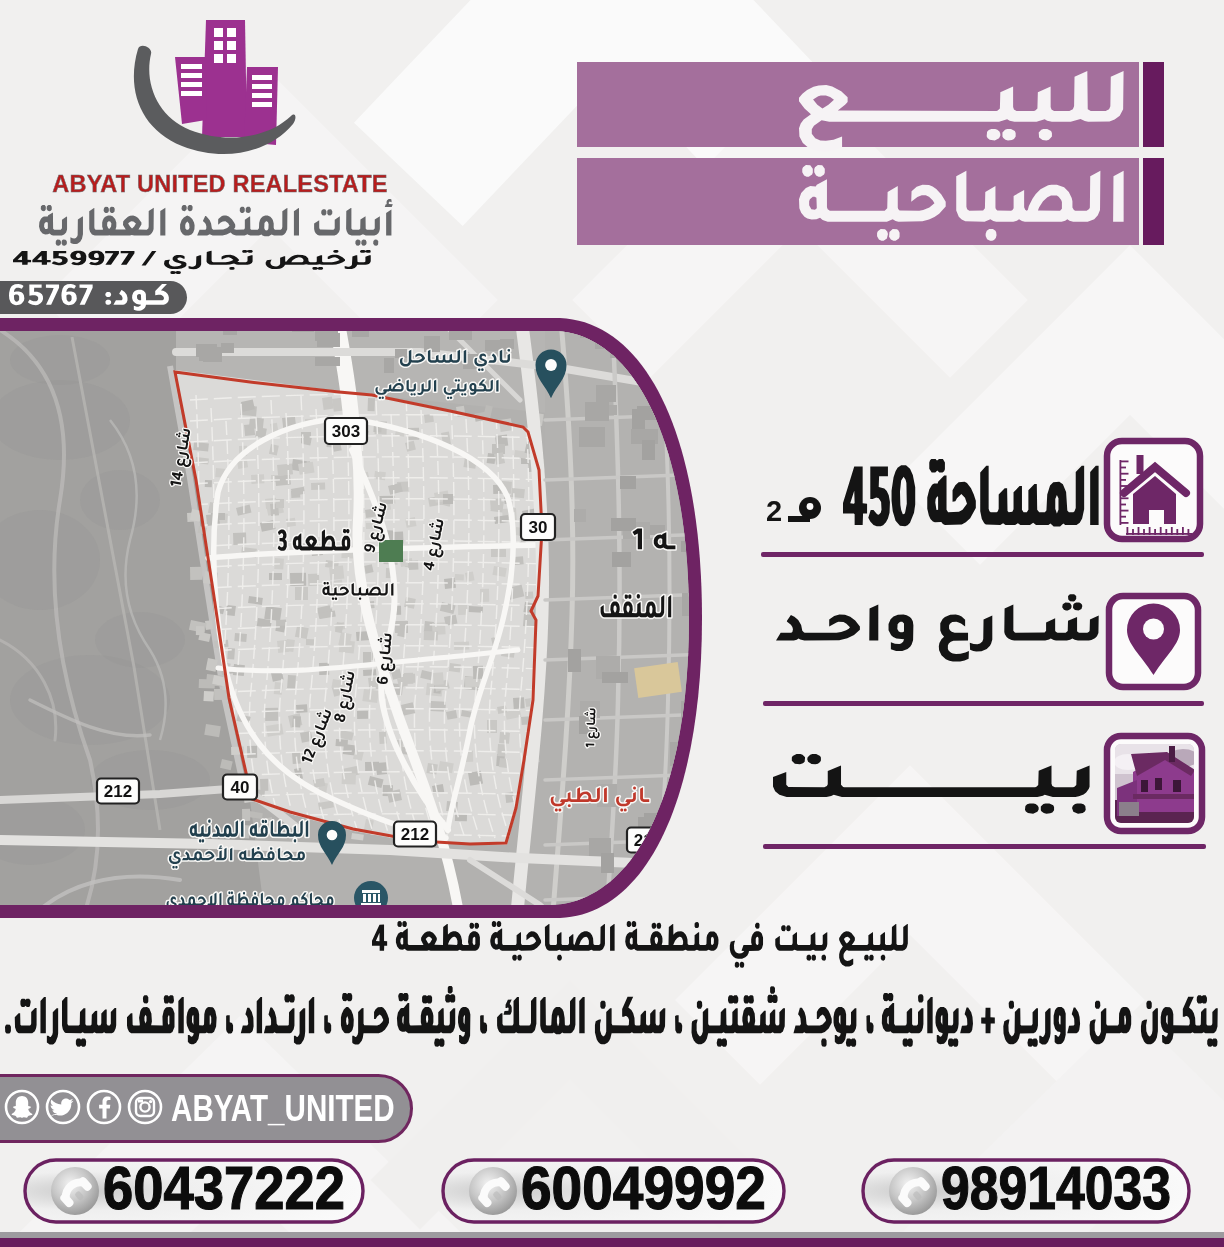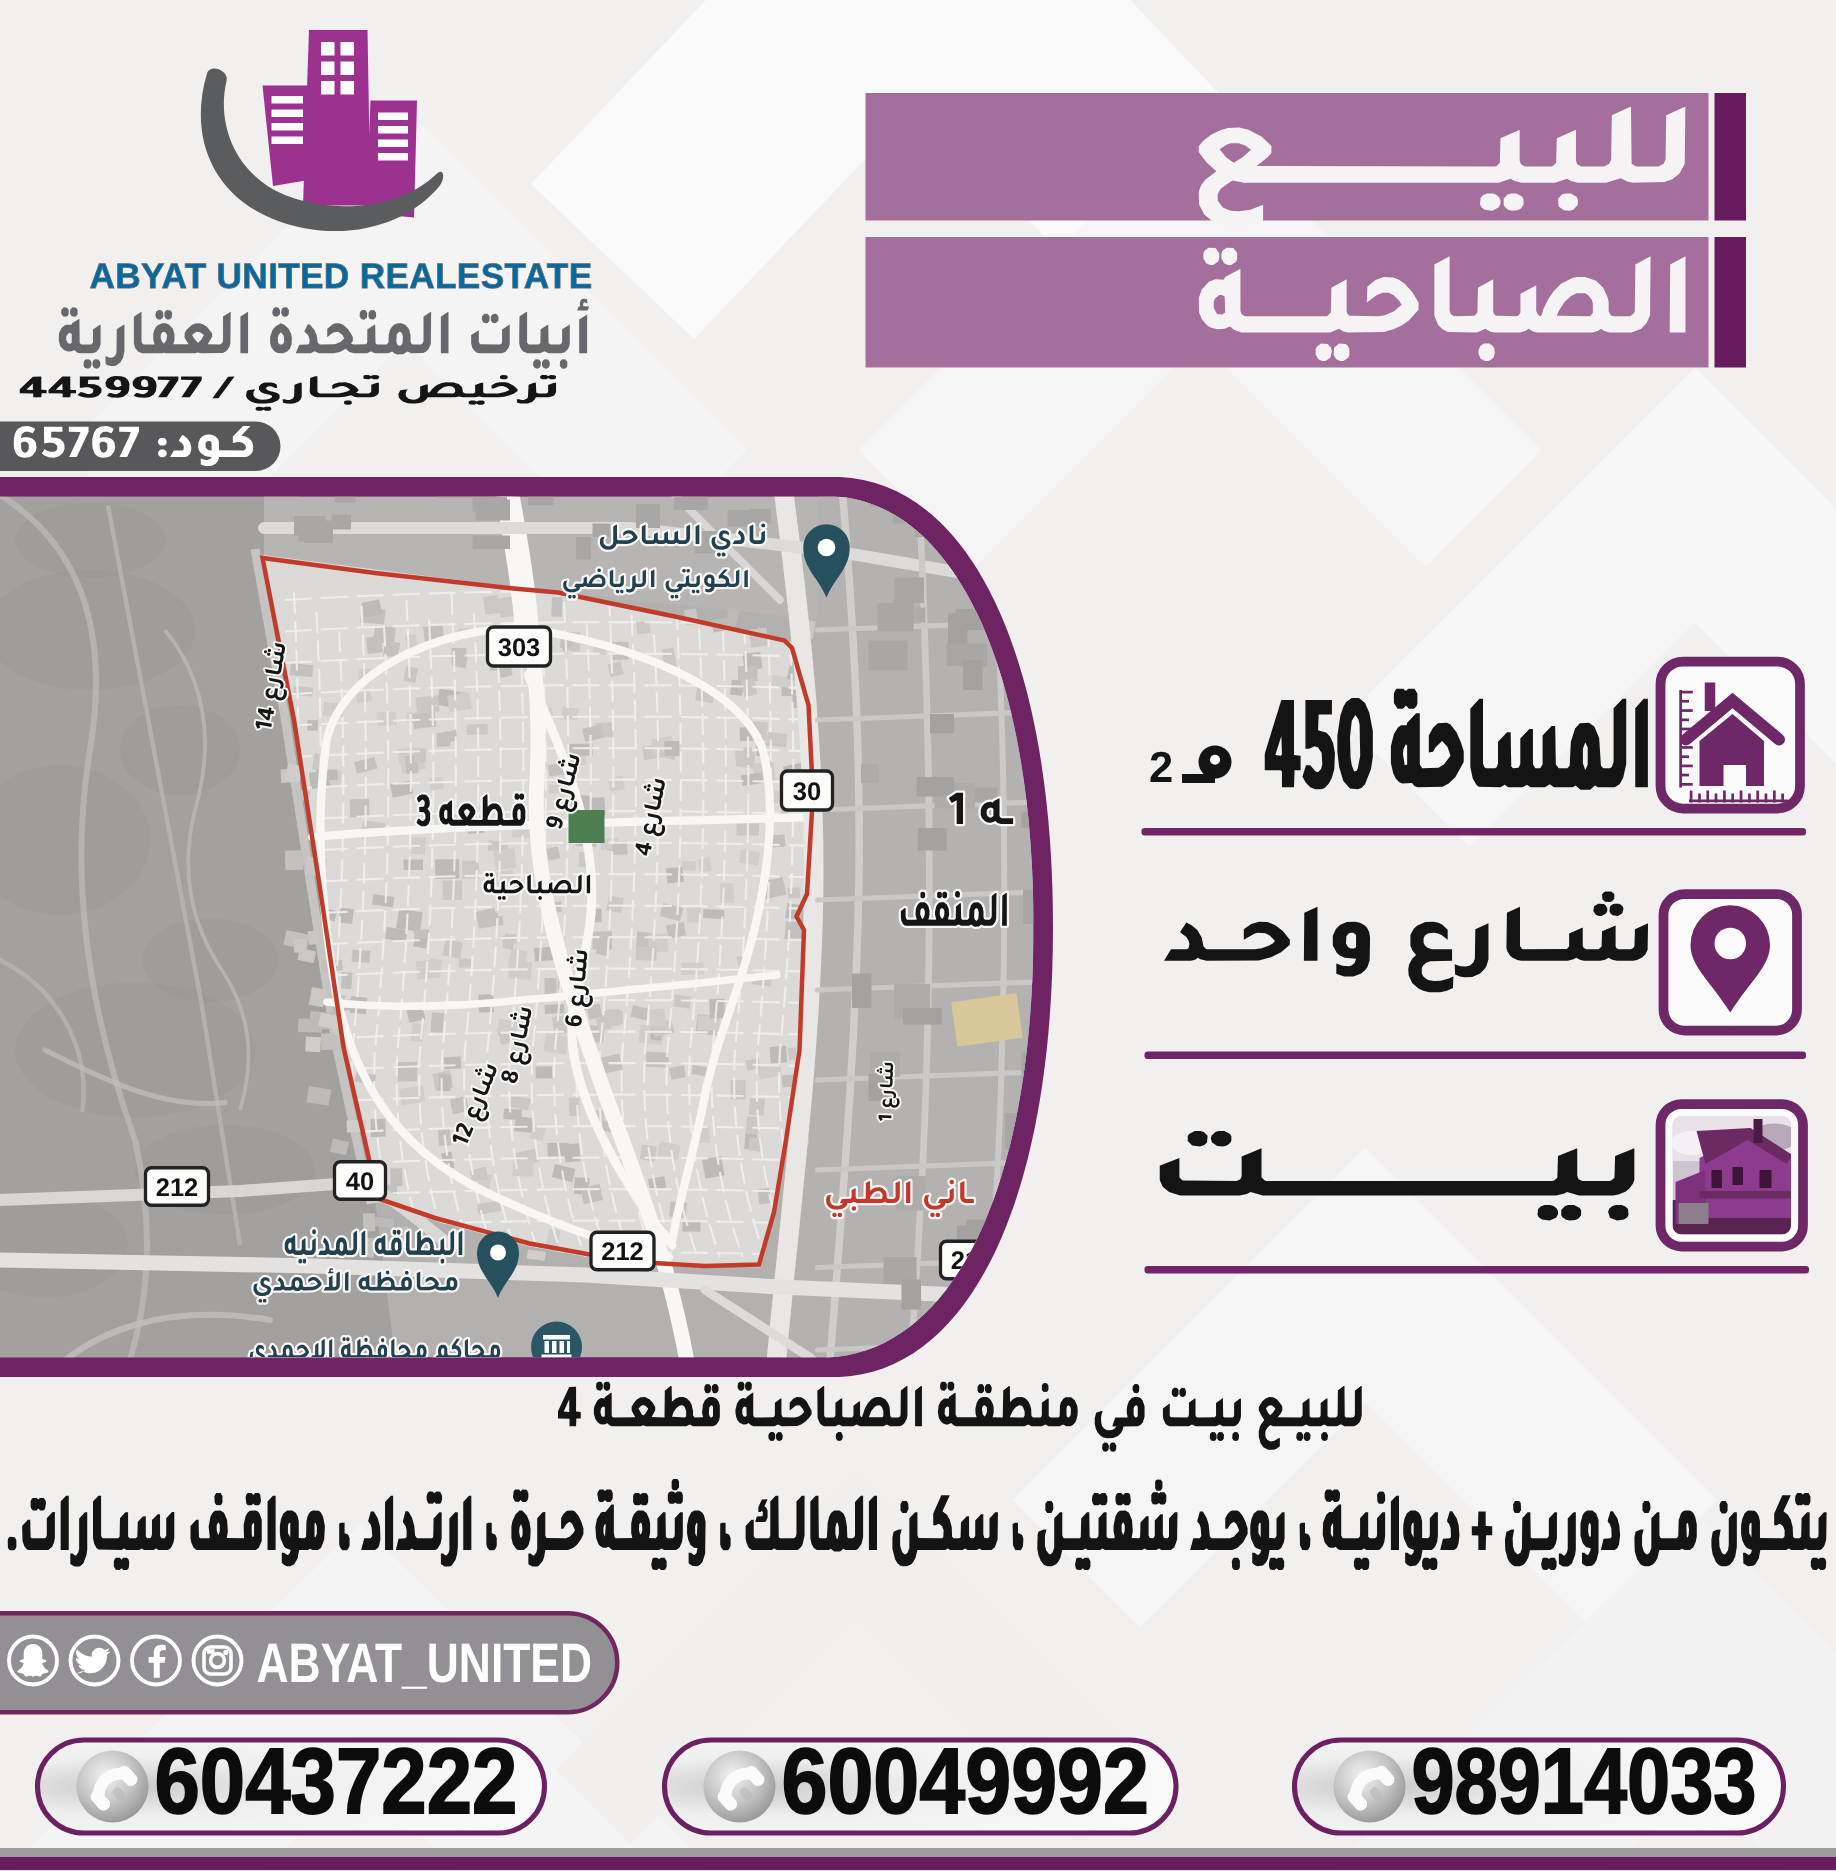--- a/index.html
+++ b/index.html
@@ -34,21 +34,21 @@
         <rect x="51" y="59" width="21" height="5"></rect>
 <rect x="51" y="68" width="21" height="5"></rect>
         <rect x="51" y="77" width="21" height="5"></rect>
 <rect x="122" y="61" width="20" height="5"></rect>
         <rect x="122" y="70" width="20" height="5"></rect>
 <rect x="122" y="79" width="20" height="5"></rect>
         <rect x="122" y="88" width="20" height="5"></rect>
 </g>
 <path d="M8 35 C-4 75 10 115 52 132 C95 149 140 138 163 110 C167 105 166 97 161 102 C138 124 96 130 60 116 C28 103 14 70 21 40 C23 33 10 28 8 35 Z" fill="#5b5c5e"></path>
 </svg>
-    <div class="abs" style="left:45px;top:171px;width:350px;text-align:right;font-weight:bold;font-size:23.5px;letter-spacing:0.2px;color:#0369a1;-webkit-text-stroke:0.5px #696a6d;white-space:nowrap">ABYAT UNITED REALESTATE</div>
+    <div class="abs" style="left:45px;top:171px;width:350px;text-align:center;font-weight:bold;font-size:23.5px;letter-spacing:0.2px;color:#b91c1c;-webkit-text-stroke:0.5px #696a6d;white-space:nowrap">ABYAT UNITED REALESTATE</div>
     <svg style="position:absolute;left:39px;top:199px;width:354px;height:47px;" viewBox="0 0 1804 239" preserveAspectRatio="none">
       <path d="M1712 206L1704 213L1703 228L1710 237L1719 238L1725 235L1728 231L1729 215L1723 207ZM1652 206L1644 212L1642 226L1648 236L1658 238L1666 233L1669 226L1669 217L1665 209L1662 207ZM1621 206L1613 214L1612 226L1618 236L1628 238L1637 232L1639 217L1637 212L1632 207ZM124 206L119 209L116 214L115 226L121 236L131 238L139 233L142 226L142 217L140 212L135 207ZM94 206L90 208L86 214L85 226L87 232L91 236L101 238L109 233L112 225L112 218L110 212L105 207ZM224 89L221 89L198 104L197 183L195 190L188 198L180 201L171 200L160 195L160 222L167 226L177 229L189 229L196 227L210 217L219 202L224 179ZM1533 88L1507 105L1507 148L1505 153L1500 156L1433 155L1430 152L1428 145L1428 108L1402 124L1402 152L1405 165L1410 174L1420 183L1429 186L1506 186L1518 181L1529 168L1533 155ZM755 84L738 94L727 107L719 130L719 151L723 165L733 179L744 185L763 186L777 180L786 170L792 154L793 134L790 119L781 102L767 89ZM756 114L765 126L767 146L763 154L759 156L752 156L746 150L745 133L748 123ZM10 101L2 117L0 140L6 161L18 175L32 180L45 179L54 175L63 183L72 186L116 186L128 181L138 170L143 155L143 89L139 90L117 105L117 149L111 156L78 156L72 151L71 69L47 83L44 89L25 89L18 93ZM35 117L42 118L45 121L45 149L41 153L32 152L26 141L27 126ZM1796 54L1769 71L1769 186L1796 186ZM1475 53L1469 60L1469 75L1474 82L1485 84L1494 76L1495 63L1490 54L1486 52ZM1447 52L1439 60L1438 72L1444 82L1454 84L1459 82L1464 76L1465 63L1460 54L1456 52ZM1566 61L1565 151L1568 164L1574 175L1579 180L1593 186L1636 186L1651 179L1665 186L1709 186L1720 182L1729 174L1734 165L1737 153L1737 88L1711 104L1711 146L1710 151L1704 156L1671 156L1665 151L1664 88L1638 104L1637 151L1631 156L1598 156L1592 150L1592 46L1589 46ZM1325 46L1321 47L1299 62L1299 186L1325 186ZM1266 46L1262 47L1240 62L1240 143L1237 152L1231 156L1203 156L1198 152L1196 145L1196 125L1192 108L1188 100L1179 90L1165 84L1153 84L1140 89L1131 98L1126 107L1122 122L1121 149L1115 156L1082 156L1077 152L1076 89L1073 89L1049 105L1049 149L1045 155L1005 156L996 154L994 152L1000 144L1000 131L995 121L983 103L967 89L954 84L942 84L932 87L915 101L913 104L913 131L926 120L937 114L950 113L964 123L971 136L959 147L939 155L888 156L881 150L877 125L870 108L856 91L851 87L847 87L835 112L846 122L850 129L853 140L852 152L848 156L818 157L806 186L857 186L870 179L885 186L935 186L956 181L976 170L988 181L1004 186L1048 186L1063 179L1066 182L1077 186L1120 186L1134 180L1139 185L1150 190L1171 189L1185 180L1198 186L1239 185L1249 180L1257 172L1265 154ZM1157 113L1161 113L1167 118L1170 128L1169 150L1167 155L1162 160L1154 159L1150 154L1148 147L1149 122ZM644 45L618 61L618 186L644 186ZM585 45L559 61L559 141L557 150L549 156L507 155L522 130L522 119L505 97L494 89L480 84L464 85L453 90L436 105L429 115L428 132L442 155L390 155L394 141L394 120L388 102L375 88L364 84L352 84L338 90L331 97L325 108L322 120L322 141L326 153L325 156L289 156L284 152L282 144L282 46L280 46L256 62L256 152L260 167L270 180L284 186L352 186L358 184L364 186L464 186L473 183L485 186L558 185L568 180L575 173L581 163L584 153ZM470 113L481 114L494 124L485 140L474 150L464 140L455 126L455 123L459 119ZM356 113L363 114L369 124L367 141L358 153L352 147L347 135L348 120L353 114ZM1062 39L1054 46L1053 61L1056 67L1060 70L1070 71L1074 69L1079 62L1079 48L1073 40ZM1032 39L1024 46L1023 61L1028 69L1032 71L1040 71L1048 64L1049 49L1044 41L1040 39ZM370 39L365 41L360 48L360 61L365 69L369 71L377 71L385 64L386 49L381 41ZM340 39L332 44L329 57L331 64L335 69L339 71L347 71L353 67L356 61L356 49L351 41ZM766 30L759 35L756 48L761 59L767 62L776 61L782 54L783 40L778 32L774 30ZM736 30L729 35L726 48L728 55L732 60L743 62L752 54L753 41L748 32L744 30ZM48 30L40 37L39 51L45 60L55 62L60 60L65 53L65 39L59 31ZM18 30L10 37L9 51L15 60L25 62L30 60L34 55L35 39L29 31ZM1796 3L1791 0L1782 0L1774 6L1771 14L1772 27L1767 27L1762 41L1796 41L1798 39L1803 27L1784 26L1782 21L1783 16L1787 13L1797 17Z" fill="#67686b"></path>
     </svg>
     <svg style="position:absolute;left:13px;top:250px;width:358px;height:24px;" viewBox="0 0 1406 239" preserveAspectRatio="none">
       <path d="M619 215L618 231L623 238L633 238L639 231L644 238L654 238L659 232L659 217L655 211L646 210L637 216L635 212L625 210ZM1178 172L1176 176L1176 189L1180 196L1191 197L1197 189L1199 194L1203 197L1212 197L1215 195L1218 187L1217 175L1213 170L1203 169L1197 176L1191 169L1182 169ZM856 169L850 175L850 191L855 197L864 197L868 194L870 189L870 177L866 170ZM1405 52L1400 52L1384 66L1384 114L1382 119L1378 122L1358 122L1353 116L1352 52L1347 52L1333 64L1331 150L1327 160L1320 166L1315 166L1307 161L1302 161L1303 185L1312 190L1331 189L1342 179L1349 163L1352 148L1384 148L1391 145L1397 139L1402 129L1405 111ZM739 52L734 52L720 64L719 141L716 156L707 166L701 166L694 161L689 161L690 185L699 190L709 191L720 188L730 177L736 162L739 143ZM659 50L644 50L640 52L633 60L627 77L627 98L632 113L640 122L655 131L661 138L661 148L655 158L646 163L634 164L626 161L617 151L612 133L613 111L617 96L612 96L598 101L595 110L593 140L597 160L607 178L617 186L625 189L645 190L662 184L676 169L681 154L681 133L677 122L669 114L655 106L649 100L646 93L646 83L652 74L659 75L670 87L674 87L674 64L668 55ZM993 147L998 165L1005 178L1017 188L1024 190L1036 190L1048 186L1056 179L1063 168L1069 148L1141 148L1151 142L1161 148L1193 148L1204 142L1214 148L1255 148L1269 144L1283 135L1295 122L1304 107L1304 94L1294 71L1279 52L1271 48L1256 48L1247 53L1236 68L1236 90L1241 90L1256 74L1265 73L1275 82L1283 99L1271 113L1259 120L1252 122L1220 122L1216 119L1214 114L1214 52L1209 52L1193 66L1193 114L1191 119L1187 122L1168 122L1163 118L1161 113L1159 81L1150 60L1137 49L1117 48L1106 53L1096 63L1090 72L1081 91L1074 114L1071 118L1069 112L1069 63L1065 63L1049 77L1049 139L1046 152L1039 161L1033 164L1026 163L1019 157L1015 150L1012 139L1011 124L1014 103L1017 96L1011 96L997 101L992 126ZM1130 74L1135 79L1140 92L1141 109L1138 120L1135 122L1093 121L1098 103L1110 82L1122 73ZM563 10L546 11L505 155L521 155ZM477 10L423 10L423 32L454 33L424 148L446 148L477 33ZM416 10L362 10L362 32L394 33L363 148L385 148L416 34ZM158 10L158 85L164 85L172 82L180 82L185 84L191 91L193 97L193 113L189 122L183 126L178 126L164 115L159 115L152 132L157 139L168 148L178 151L187 151L197 147L207 136L214 117L215 98L213 85L206 70L196 62L179 59L180 32L209 32L209 10ZM112 10L76 99L76 121L113 122L113 148L133 148L134 121L148 121L148 99L135 99L133 97L133 10ZM112 56L113 97L111 99L95 98ZM35 11L0 97L0 121L36 122L36 148L57 148L58 121L71 121L71 99L57 98L57 10ZM35 57L35 99L18 98ZM761 20L760 115L763 130L772 144L780 148L838 148L852 144L868 134L877 144L884 147L921 148L930 143L938 130L941 115L941 52L936 52L921 65L921 108L920 115L914 122L891 122L885 120L881 116L887 106L887 95L879 75L868 58L854 48L836 49L825 58L819 67L819 91L823 91L826 86L839 74L848 73L857 81L865 97L865 100L859 108L848 117L835 122L787 122L782 118L780 108L780 8L774 9ZM321 7L312 11L306 17L301 26L296 46L297 71L304 90L310 96L319 100L337 99L336 109L332 120L324 127L319 126L309 120L305 120L299 137L307 146L315 150L328 151L339 147L346 140L352 128L357 106L359 70L357 44L349 19L337 8ZM328 29L332 33L335 40L337 57L337 74L330 80L326 79L321 74L318 64L319 42L322 34ZM250 7L240 12L230 27L225 50L226 70L230 84L239 96L249 100L266 99L266 106L261 120L253 127L248 126L239 120L234 121L229 138L235 145L242 149L258 151L267 148L273 143L283 123L287 101L288 60L284 33L277 17L266 8ZM258 30L264 39L267 72L259 80L255 79L251 75L247 61L247 49L252 33ZM1366 2L1363 10L1363 17L1365 24L1369 28L1379 28L1383 22L1386 22L1390 28L1400 28L1404 24L1405 8L1401 1L1390 0L1384 8L1382 3L1378 0L1369 0ZM1264 0L1258 7L1258 21L1264 28L1273 28L1278 21L1278 7L1274 1ZM901 4L900 21L904 27L915 28L921 21L927 28L936 28L939 26L942 13L941 7L937 1L927 0L919 6L914 0L906 0Z" fill="#151515"></path>
     </svg>
     <div class="abs" style="left:-20px;top:281px;width:207px;height:33px;background:#58585a;border-radius:17px"></div>
     <svg style="position:absolute;left:9px;top:284px;width:160px;height:27px;" viewBox="0 0 1010 184" preserveAspectRatio="none">
       <path d="M620 107L616 109L609 118L609 131L615 139L621 142L632 142L642 135L645 127L644 118L642 114L633 107ZM616 56L611 61L608 69L608 75L611 82L616 87L621 89L632 89L637 87L642 82L645 74L642 61L637 56L632 54L621 54ZM712 41L710 41L696 65L697 68L710 79L715 88L717 97L715 108L711 111L675 111L659 141L721 141L731 138L742 128L748 110L748 93L743 74L730 55ZM528 3L445 3L445 26L494 27L484 54L446 141L478 141L528 26ZM316 3L233 3L233 26L282 27L272 54L234 141L266 141L316 26ZM128 3L129 80L146 76L162 76L171 78L182 87L184 92L184 104L182 109L176 115L171 117L154 117L141 112L131 105L119 125L132 135L148 142L170 144L184 141L199 132L209 120L215 102L214 84L208 70L196 59L178 53L158 52L159 26L206 26L206 3ZM997 0L966 0L923 48L923 77L943 73L957 74L965 77L974 85L977 91L978 100L976 106L969 111L865 110L864 69L860 58L849 46L835 40L816 39L804 42L794 48L785 58L778 76L777 96L781 111L787 121L803 134L814 138L834 141L829 149L817 155L807 155L788 148L788 175L802 181L813 183L827 182L837 179L850 171L858 162L862 154L865 141L975 141L986 138L998 130L1006 118L1009 106L1009 91L1005 75L1000 66L989 55L973 46L962 44L960 42ZM816 69L826 68L833 74L834 109L832 111L823 110L816 107L809 98L808 81L810 75ZM391 0L368 2L353 10L347 16L338 32L332 59L331 78L333 102L342 126L353 137L364 142L375 144L395 142L405 138L413 132L425 114L428 99L425 76L419 65L410 57L393 51L376 51L362 55L365 39L375 28L380 26L394 26L412 33L422 15L420 11L407 4ZM371 72L382 72L387 74L393 80L395 85L395 106L390 115L384 120L379 121L371 118L364 106L362 78ZM60 0L37 2L22 10L16 16L7 32L1 59L0 78L2 102L11 126L22 137L33 142L44 144L64 142L74 138L82 132L94 114L97 99L94 76L88 65L79 57L62 51L45 51L31 55L34 39L44 28L49 26L63 26L81 33L91 15L89 11L76 4ZM40 72L51 72L56 74L62 80L64 85L64 106L59 115L53 120L48 121L40 118L33 106L31 78Z" fill="#ffffff"></path>
     </svg>

